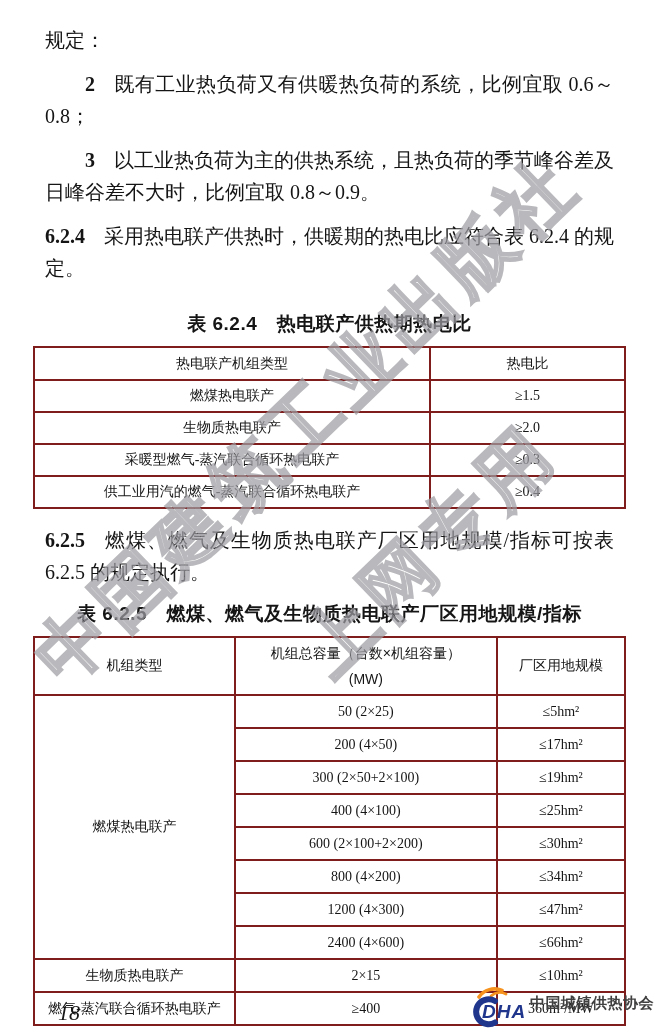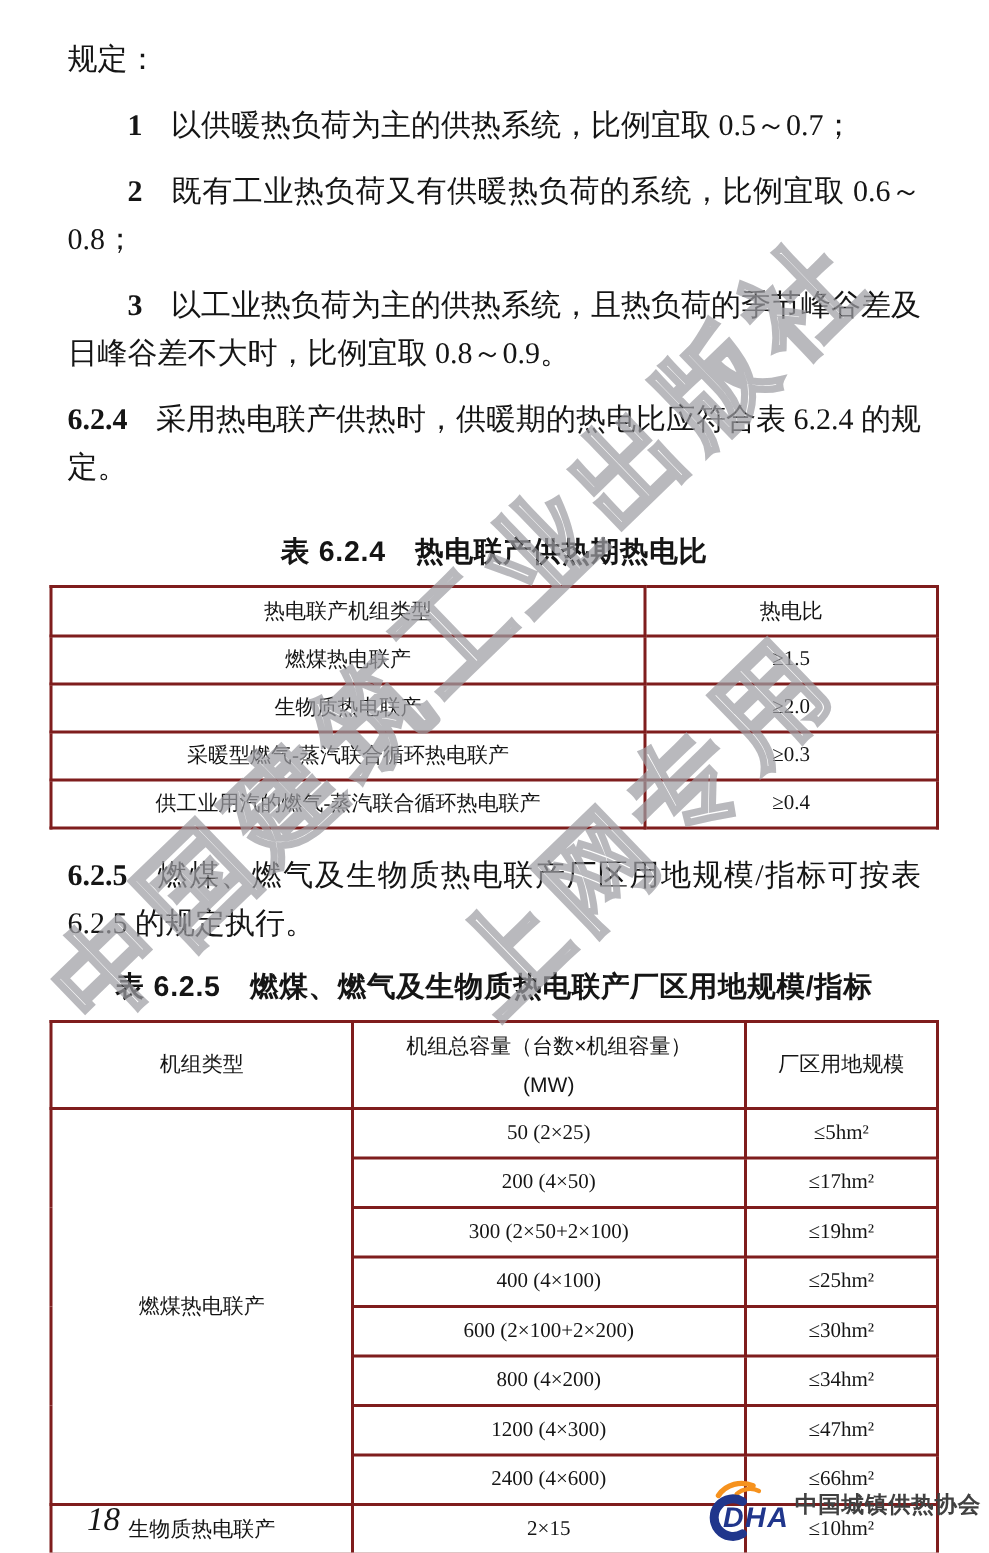--- a/index.html
+++ b/index.html
@@ -130,23 +130,20 @@
 <body>
 
 <div class="wm wm1">中国建筑工业出版社</div>
 <div class="wm wm2">上网专用</div>
 
 <div class="page-inner">
 
   <p class="para">规定：</p>
 
   <p class="para indent">
-    <span class="num">1</span><span>以供暖热负荷为主的供热系统，比例宜取 0.5～0.7；</span>
-  </p>
-  <p class="para indent">
     <span class="num">2</span><span>既有工业热负荷又有供暖热负荷的系统，比例宜取 0.6～0.8；</span>
   </p>
   <p class="para indent">
     <span class="num">3</span><span>以工业热负荷为主的供热系统，且热负荷的季节峰谷差及日峰谷差不大时，比例宜取 0.8～0.9。</span>
   </p>
 
   <p class="para clause">
     <span class="num">6.2.4</span><span>采用热电联产供热时，供暖期的热电比应符合表 6.2.4 的规定。</span>
   </p>
 

